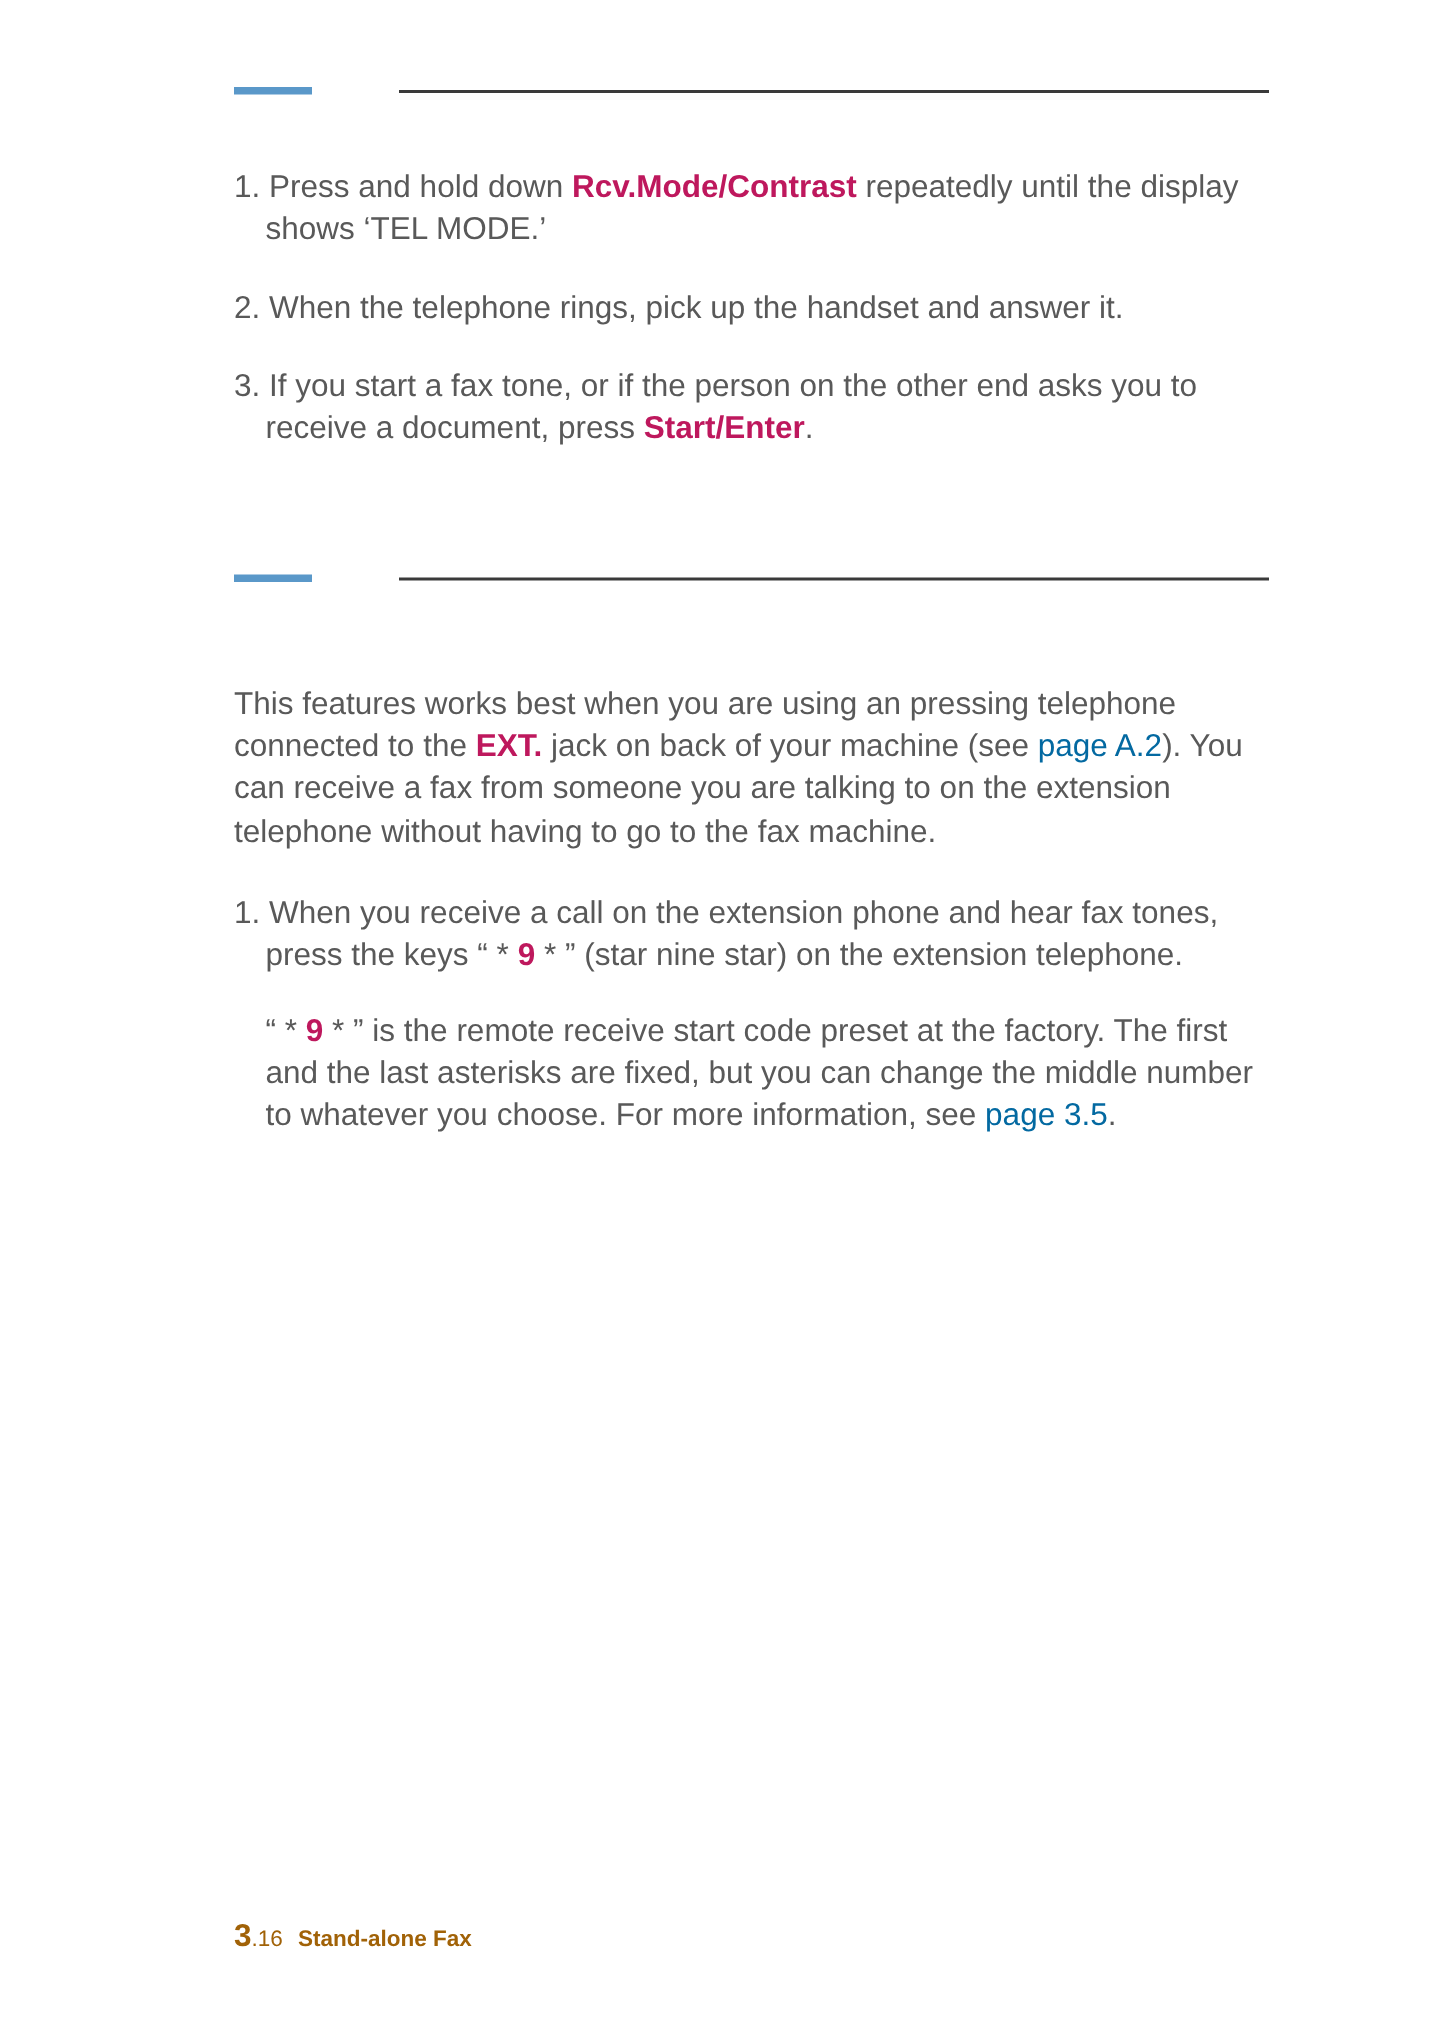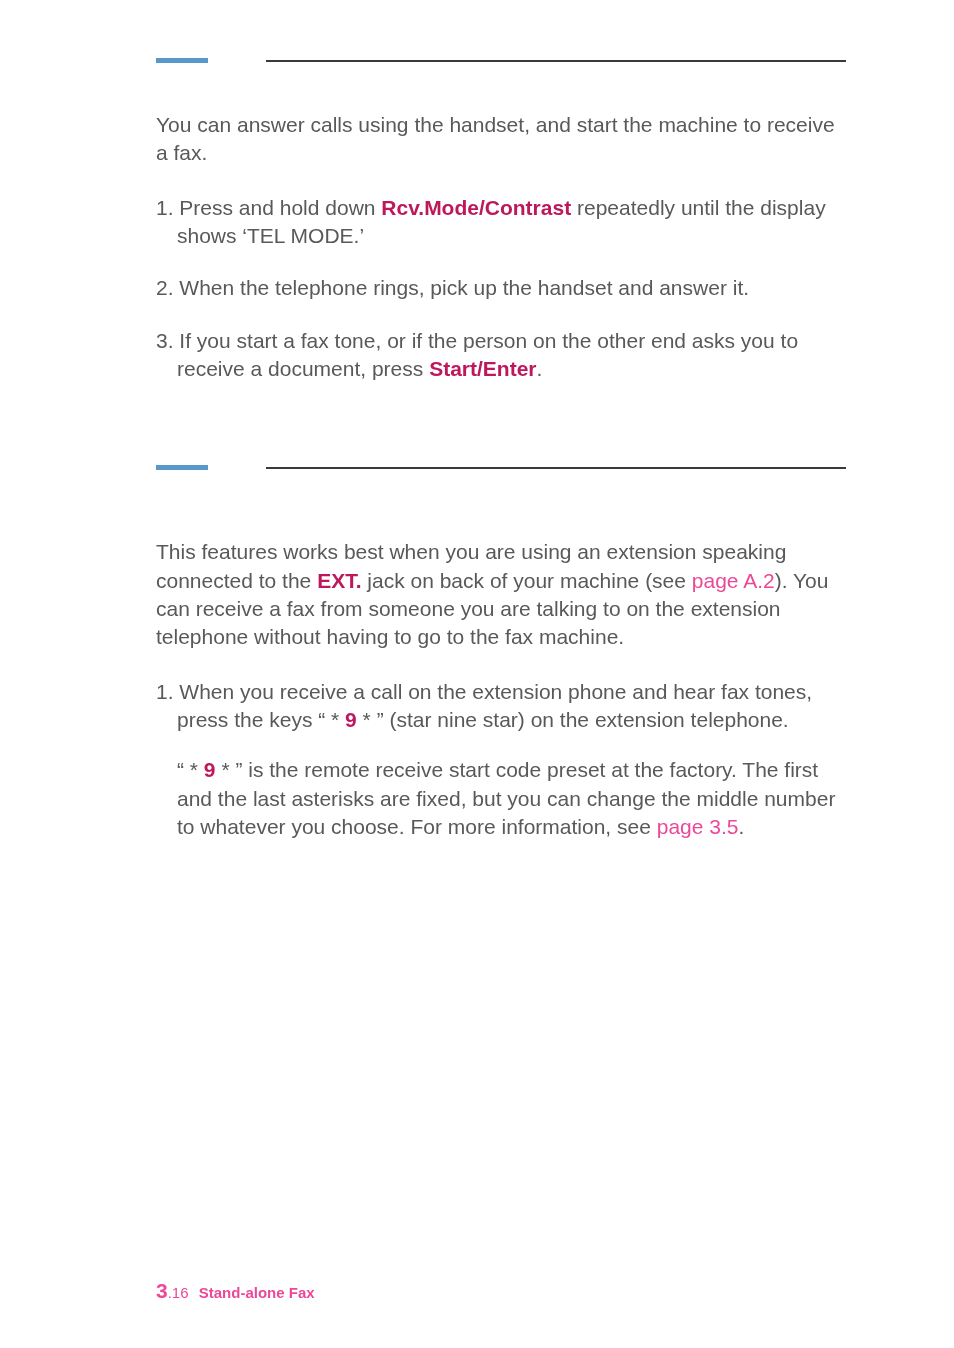--- a/index.html
+++ b/index.html
@@ -57,31 +57,31 @@
     margin-top: 22px;
     text-indent: 0;
   }
   .section li .sub2 {
     display: block;
     margin-top: 22px;
     margin-bottom: 0;
     text-indent: 0;
   }
   .bold { font-weight: 700; color: #be185d; }
-  .link { color: #ec4899; }
+  .link { color: #0369a1; }
   .sec2 {
     margin-top: 82px;
   }
   .footer {
     position: absolute;
     bottom: 45px;
     left: 156px;
     font-size: 15px;
     font-family: Arial, sans-serif;
-    color: #ec4899;
+    color: #a16207;
   }
   .footer .pagemajor {
     font-weight: 800;
     font-size: 21px;
   }
   .footer .pageminor {
     font-size: 15px;
   }
   .footer .label {
     font-weight: 700;
@@ -91,21 +91,20 @@
 </head>
 <body>
 
 <div class="rule-top">
   <div class="bar bar-w"></div>
   <div class="gap"></div>
   <div class="thin"></div>
 </div>
 
 <div class="section">
-  <p>You can answer calls using the handset, and start the machine to receive a fax.</p>
   <ol>
     <li>
       <span>1. </span><span>Press and hold down </span><span class="bold">Rcv.Mode/Contrast</span><span> repeatedly until the display shows ‘TEL MODE.’</span>
     </li>
     <li>
       <span>2. </span><span>When the telephone rings, pick up the handset and answer it.</span>
     </li>
     <li>
       <span>3. </span><span>If you start a fax tone, or if the person on the other end asks you to receive a document, press </span><span class="bold">Start/Enter</span><span>.</span>
     </li>
@@ -114,21 +113,21 @@
 
 <div class="sec2">
   <div class="rule-top">
     <div class="bar bar-w"></div>
     <div class="gap"></div>
     <div class="thin"></div>
   </div>
 
   <div class="section" style="margin-top:68px;">
     <p>
-      <span>This features works best when you are using an extension speaking connected to the </span><span class="bold">EXT.</span><span> jack on back of your machine (see </span><span class="link">page A.2</span><span>). You can receive a fax from someone you are talking to on the extension telephone without having to go to the fax machine.</span>
+      <span>This features works best when you are using an pressing telephone connected to the </span><span class="bold">EXT.</span><span> jack on back of your machine (see </span><span class="link">page A.2</span><span>). You can receive a fax from someone you are talking to on the extension telephone without having to go to the fax machine.</span>
     </p>
 
     <ol>
       <li>
         <span>1. </span><span>When you receive a call on the extension phone and hear fax tones, press the keys “ </span><span>*</span><span class="bold"> 9 </span><span>*</span><span> ” (star nine star) on the extension telephone.</span>
 
 
 
         <span class="sub2"><span>“ </span><span>*</span><span class="bold"> 9 </span><span>*</span><span> ” is the remote receive start code preset at the factory. The first and the last asterisks are fixed, but you can change the middle number to whatever you choose. For more information, see </span><span class="link">page 3.5</span><span>.</span></span>
       </li>

